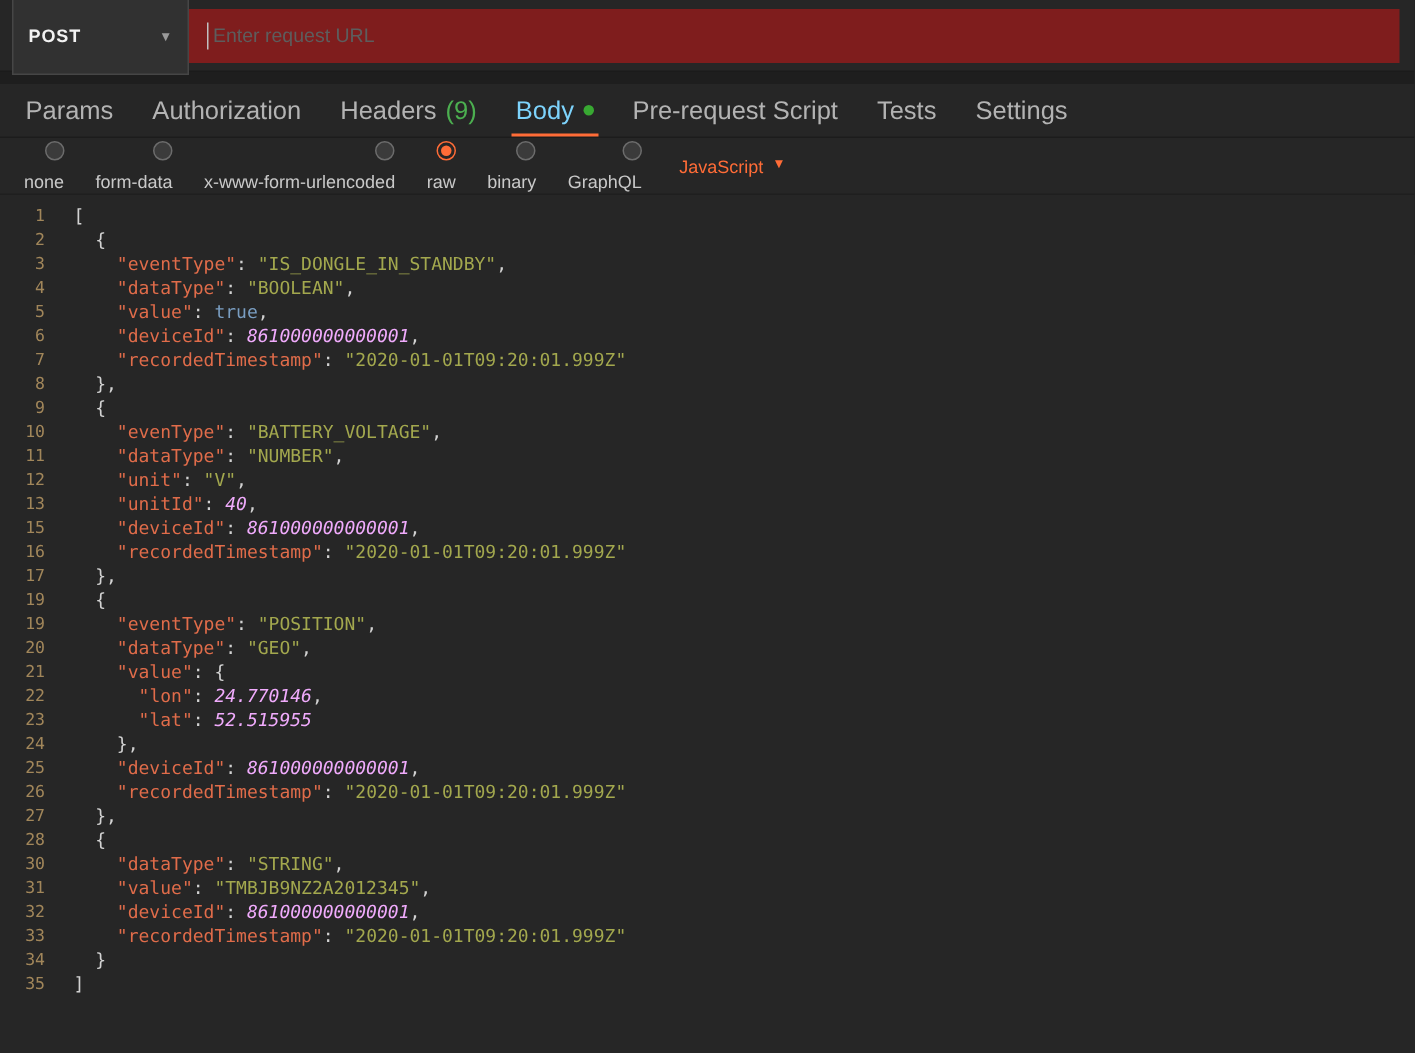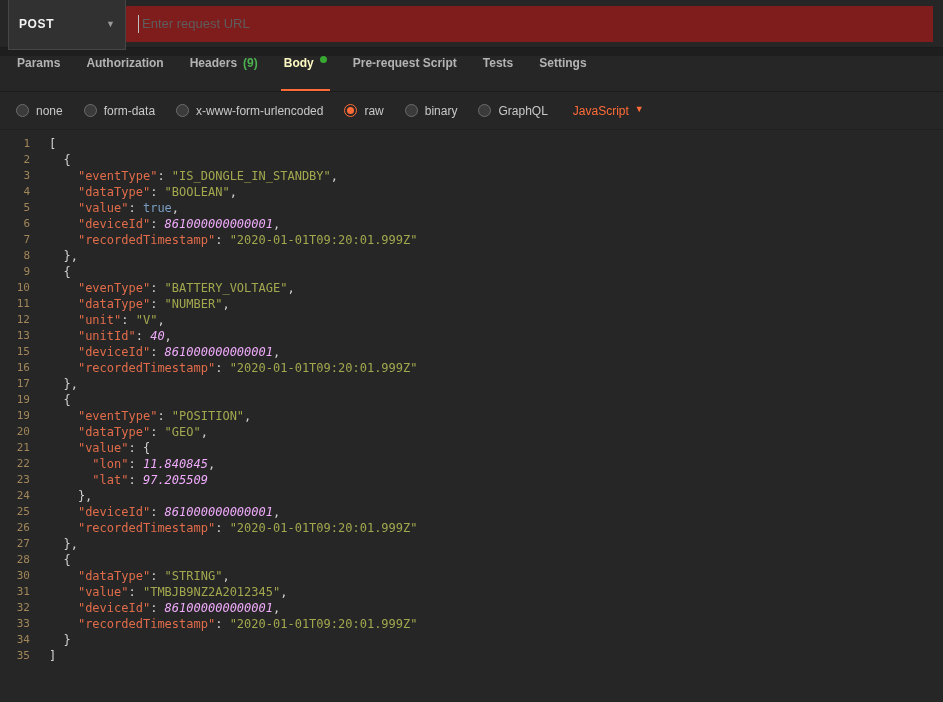--- a/index.html
+++ b/index.html
@@ -50,45 +50,44 @@
 
   
   .tabs {
     height: 36px;
     background: #262626;
     display: flex; align-items: stretch;
     padding: 0 4px;
     border-bottom: 1px solid #1c1c1c;
   }
   .tab {
-    display: flex; gap: 6px;
+    display: flex; align-items: center; gap: 6px;
     padding: 0 13px;
-    font-size: 12px; color: #b3b3b3;
+    font-size: 17px; color: #b3b3b3;
     cursor: pointer;
     position: relative;
-    font-weight: bold;
-  }
-  .tab.active { color: #fef9c3; }
+  }
+  .tab.active { color: #7dd3fc; }
   .tab.active::after {
     content: ""; position: absolute; left: 10px; right: 10px; bottom: 0;
     height: 2px; background: #ff6c37;
   }
   .tab .count { color: #4caf50; }
   .body-dot { width: 7px; height: 7px; border-radius: 50%; background: #38a832; }
 
   
   .body-type-bar {
     height: 38px;
     background: #262626;
     display: flex; align-items: center;
     padding: 0 16px;
     gap: 21px;
     border-bottom: 1px solid #1f1f1f;
   }
-  .radio-item { display: flex; align-items: flex-start; gap: 7px; font-size: 12px; color: #c9c9c9; cursor: pointer; }
+  .radio-item { display: flex; align-items: flex-end; gap: 7px; font-size: 12px; color: #c9c9c9; cursor: pointer; flex-direction: column; }
   .radio {
     width: 13px; height: 13px; border-radius: 50%;
     border: 1px solid #6c6c6c; background: #3b3b3b;
     position: relative; flex: 0 0 13px;
   }
   .radio-item.selected .radio { border-color: #ff6c37; background: transparent; }
   .radio-item.selected .radio::after {
     content: ""; position: absolute; inset: 2px; border-radius: 50%; background: #ff6c37;
   }
   .lang-select { display: flex; align-items: flex-start; gap: 6px; color: #ff6c37; font-size: 12px; cursor: pointer; margin-left: 4px; }
@@ -205,22 +204,22 @@
     <div class="code-line"><span class="line-num">11</span><span class="line-code"><span class="tok-plain">    </span><span class="tok-key">"dataType"</span><span class="tok-punct">: </span><span class="tok-string">"NUMBER"</span><span class="tok-punct">,</span></span></div>
     <div class="code-line"><span class="line-num">12</span><span class="line-code"><span class="tok-plain">    </span><span class="tok-key">"unit"</span><span class="tok-punct">: </span><span class="tok-string">"V"</span><span class="tok-punct">,</span></span></div>
     <div class="code-line"><span class="line-num">13</span><span class="line-code"><span class="tok-plain">    </span><span class="tok-key">"unitId"</span><span class="tok-punct">: </span><span class="tok-number">40</span><span class="tok-punct">,</span></span></div>
     <div class="code-line"><span class="line-num">15</span><span class="line-code"><span class="tok-plain">    </span><span class="tok-key">"deviceId"</span><span class="tok-punct">: </span><span class="tok-number">861000000000001</span><span class="tok-punct">,</span></span></div>
     <div class="code-line"><span class="line-num">16</span><span class="line-code"><span class="tok-plain">    </span><span class="tok-key">"recordedTimestamp"</span><span class="tok-punct">: </span><span class="tok-string">"2020-01-01T09:20:01.999Z"</span></span></div>
     <div class="code-line"><span class="line-num">17</span><span class="line-code"><span class="tok-punct">  },</span></span></div>
     <div class="code-line"><span class="line-num">19</span><span class="line-code"><span class="tok-punct">  {</span></span></div>
     <div class="code-line"><span class="line-num">19</span><span class="line-code"><span class="tok-plain">    </span><span class="tok-key">"eventType"</span><span class="tok-punct">: </span><span class="tok-string">"POSITION"</span><span class="tok-punct">,</span></span></div>
     <div class="code-line"><span class="line-num">20</span><span class="line-code"><span class="tok-plain">    </span><span class="tok-key">"dataType"</span><span class="tok-punct">: </span><span class="tok-string">"GEO"</span><span class="tok-punct">,</span></span></div>
     <div class="code-line"><span class="line-num">21</span><span class="line-code"><span class="tok-plain">    </span><span class="tok-key">"value"</span><span class="tok-punct">: {</span></span></div>
-    <div class="code-line"><span class="line-num">22</span><span class="line-code"><span class="tok-plain">      </span><span class="tok-key">"lon"</span><span class="tok-punct">: </span><span class="tok-number">11.840845</span><span class="tok-punct">,</span></span></div>
-    <div class="code-line"><span class="line-num">23</span><span class="line-code"><span class="tok-plain">      </span><span class="tok-key">"lat"</span><span class="tok-punct">: </span><span class="tok-number">97.205509</span></span></div>
+    <div class="code-line"><span class="line-num">22</span><span class="line-code"><span class="tok-plain">      </span><span class="tok-key">"lon"</span><span class="tok-punct">: </span><span class="tok-number">24.770146</span><span class="tok-punct">,</span></span></div>
+    <div class="code-line"><span class="line-num">23</span><span class="line-code"><span class="tok-plain">      </span><span class="tok-key">"lat"</span><span class="tok-punct">: </span><span class="tok-number">52.515955</span></span></div>
     <div class="code-line"><span class="line-num">24</span><span class="line-code"><span class="tok-punct">    },</span></span></div>
     <div class="code-line"><span class="line-num">25</span><span class="line-code"><span class="tok-plain">    </span><span class="tok-key">"deviceId"</span><span class="tok-punct">: </span><span class="tok-number">861000000000001</span><span class="tok-punct">,</span></span></div>
     <div class="code-line"><span class="line-num">26</span><span class="line-code"><span class="tok-plain">    </span><span class="tok-key">"recordedTimestamp"</span><span class="tok-punct">: </span><span class="tok-string">"2020-01-01T09:20:01.999Z"</span></span></div>
     <div class="code-line"><span class="line-num">27</span><span class="line-code"><span class="tok-punct">  },</span></span></div>
     <div class="code-line"><span class="line-num">28</span><span class="line-code"><span class="tok-punct">  {</span></span></div>
     <div class="code-line"><span class="line-num">30</span><span class="line-code"><span class="tok-plain">    </span><span class="tok-key">"dataType"</span><span class="tok-punct">: </span><span class="tok-string">"STRING"</span><span class="tok-punct">,</span></span></div>
     <div class="code-line"><span class="line-num">31</span><span class="line-code"><span class="tok-plain">    </span><span class="tok-key">"value"</span><span class="tok-punct">: </span><span class="tok-string">"TMBJB9NZ2A2012345"</span><span class="tok-punct">,</span></span></div>
     <div class="code-line"><span class="line-num">32</span><span class="line-code"><span class="tok-plain">    </span><span class="tok-key">"deviceId"</span><span class="tok-punct">: </span><span class="tok-number">861000000000001</span><span class="tok-punct">,</span></span></div>
     <div class="code-line"><span class="line-num">33</span><span class="line-code"><span class="tok-plain">    </span><span class="tok-key">"recordedTimestamp"</span><span class="tok-punct">: </span><span class="tok-string">"2020-01-01T09:20:01.999Z"</span></span></div>
     <div class="code-line"><span class="line-num">34</span><span class="line-code"><span class="tok-punct">  }</span></span></div>

